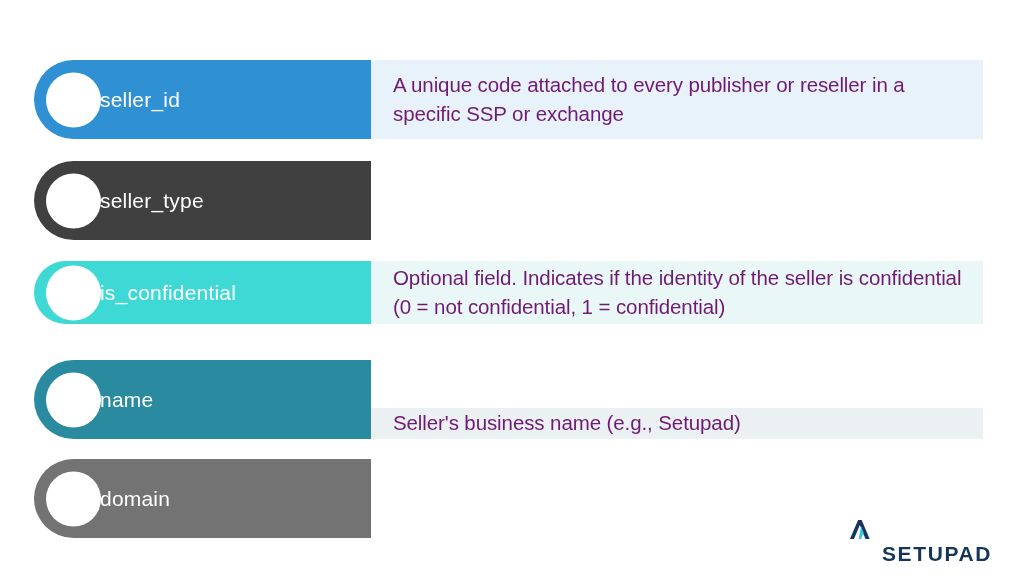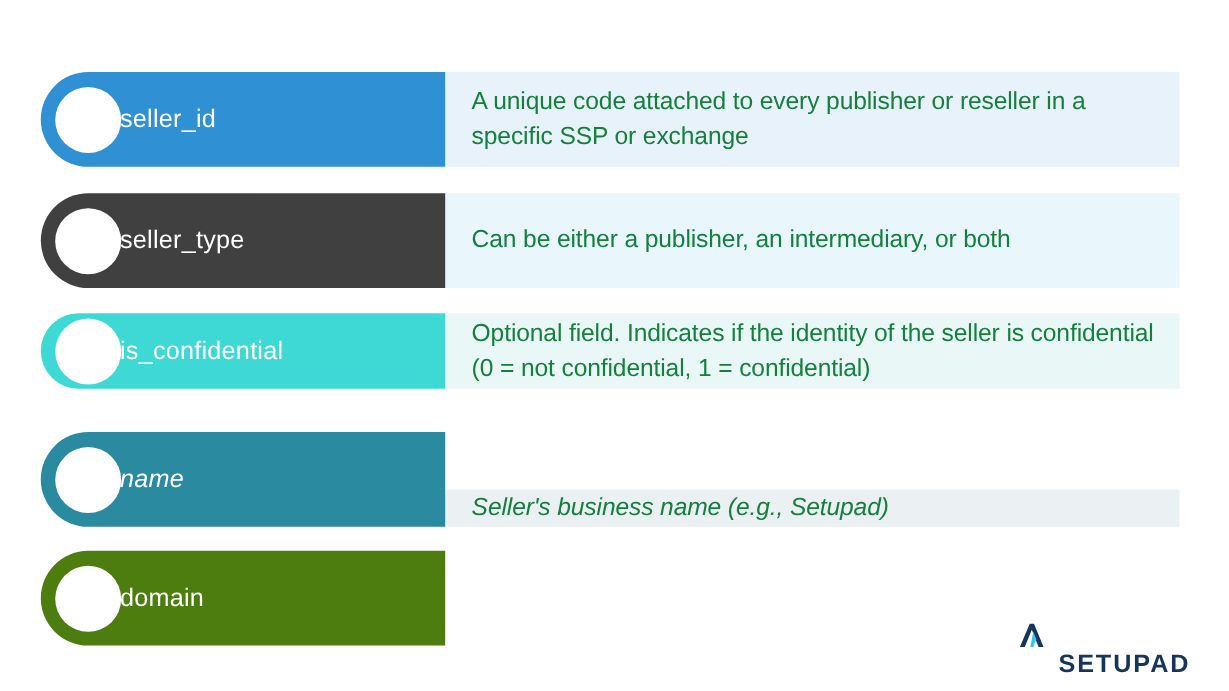--- a/index.html
+++ b/index.html
@@ -29,21 +29,21 @@
     position: absolute;
     left: 34px;
     width: 949px;
     display: flex;
     align-items: stretch;
   }
 
   .row-1 { top: 60px;  height: 79px; }
   .row-2 { top: 161px; height: 79px; }
   .row-3 { top: 261px; height: 63px; }
-  .row-4 { top: 360px; height: 79px; font-style: italic; }
+  .row-4 { top: 360px; height: 79px; }
   .row-5 { top: 459px; height: 79px; }
 
   
   .pill {
     position: relative;
     flex: 0 0 337px;
     border-radius: 40px 0 0 40px;
     display: flex;
     align-items: center;
     box-sizing: border-box;
@@ -72,21 +72,21 @@
   
   .desc {
     flex: 1 1 auto;
     display: flex;
     align-items: center;
     box-sizing: border-box;
     padding: 0 18px 0 22px;
   }
 
   .desc-text {
-    color: #15803d;
+    color: #701a75;
     font-size: 20.5px;
     line-height: 1.38;
     letter-spacing: -0.1px;
   }
 
   
   .brand {
     position: absolute;
     right: 32px;
     bottom: 12px;
@@ -120,23 +120,20 @@
     <div class="desc" style="background: rgb(232, 242, 250);">
       <span class="desc-text">A unique code attached to every publisher or reseller in a specific SSP or exchange</span>
     </div>
   </div>
 
   <div class="field-row row-2">
     <div class="pill" style="background: #404040;">
       <span class="pill-dot"></span>
       <span class="pill-label">seller_type</span>
     </div>
-    <div class="desc" style="background: rgb(233, 247, 253);">
-      <span class="desc-text">Can be either a publisher, an intermediary, or both</span>
-    </div>
   </div>
 
   <div class="field-row row-3">
     <div class="pill" style="background: rgb(62, 217, 213);">
       <span class="pill-dot"></span>
       <span class="pill-label">is_confidential</span>
     </div>
     <div class="desc" style="background: rgb(233, 248, 247);">
       <span class="desc-text">Optional field. Indicates if the identity of the seller is confidential (0 = not confidential, 1 = confidential)</span>
     </div>
@@ -146,21 +143,21 @@
     <div class="pill" style="background: rgb(42, 138, 160);">
       <span class="pill-dot"></span>
       <span class="pill-label">name</span>
     </div>
     <div class="desc" style="background: rgb(235, 240, 242); margin-top: 48px;">
       <span class="desc-text">Seller's business name (e.g., Setupad)</span>
     </div>
   </div>
 
   <div class="field-row row-5">
-    <div class="pill" style="background: #4d7c0f;">
+    <div class="pill" style="background: #737373;">
       <span class="pill-dot"></span>
       <span class="pill-label">domain</span>
     </div>
   </div>
 
   <div class="brand">
     <svg class="brand-mark" viewBox="0 0 26 26">
       <polygon id="mark-dark" points="10.5,3 14.2,3 22.5,23 18.2,23 12.3,8.2 6.2,23 2,23" fill="#16355A"></polygon>
       <polygon id="mark-accent" points="13.6,9.6 16.2,16.4 13.6,23 11.1,23" fill="#35C6EF"></polygon>
     </svg>

